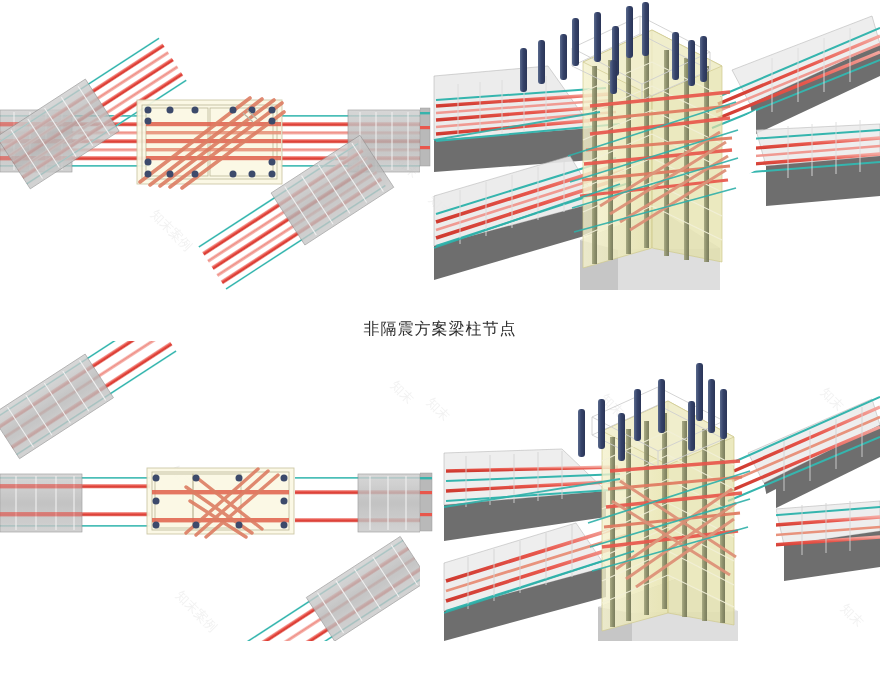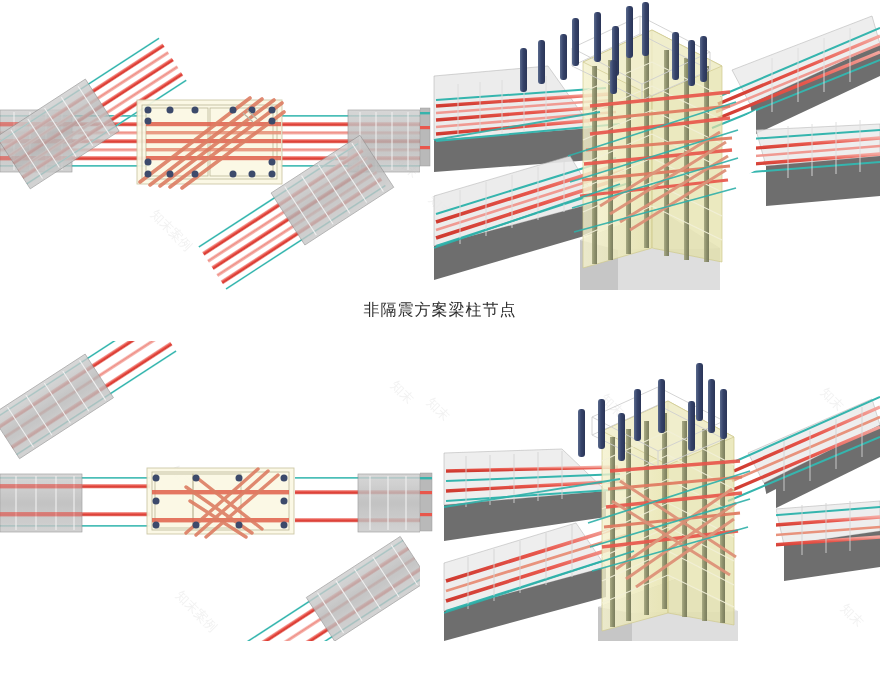--- a/index.html
+++ b/index.html
@@ -13,20 +13,21 @@
   #fig-bottom{top:341px;height:350px;}
 
   .panel{position:absolute;top:0;height:290px;}
   .panel-plan{left:0;width:420px;}
   .panel-3d{left:420px;width:460px;}
 
   .caption{
     position:absolute;left:0;width:880px;text-align:center;
     font-size:16px;color:#2b2b2b;letter-spacing:1px;
     font-family:"DejaVu Sans","Liberation Sans",sans-serif;
+    margin-top:19px;
   }
   #cap-top{top:300px;}
 
   svg{display:block;}
   .wm{
     fill:#f2f2f2;font-size:13px;
     font-family:"DejaVu Sans","Liberation Sans",sans-serif;
   }
 </style>
 </head>

